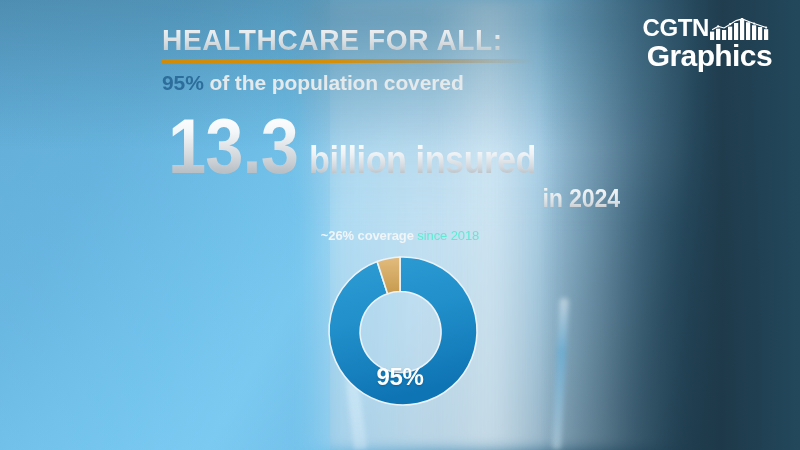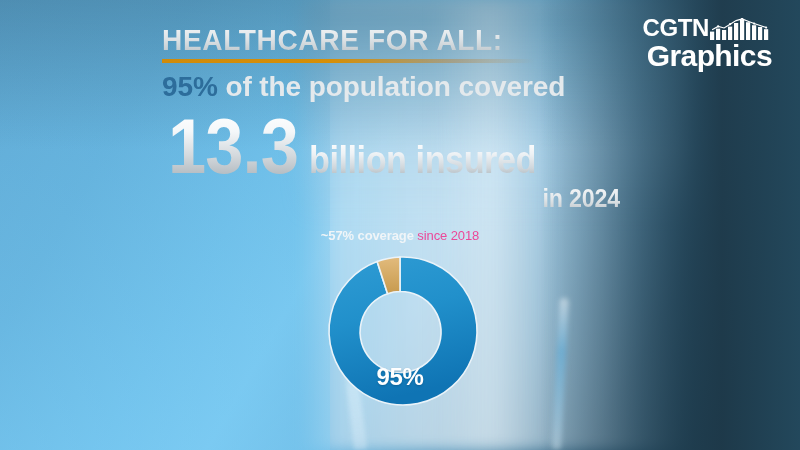--- a/index.html
+++ b/index.html
@@ -137,21 +137,21 @@
     transform-origin: left center;
   }
   .rule {
     margin-top: 3px;
     height: 4px;
     width: 372px;
     background: linear-gradient(90deg, #d08b0a 0%, #d68f07 46%, rgba(180,140,80,.55) 78%, rgba(120,140,160,0) 100%);
   }
   .subline {
     margin-top: 8px;
-    font-size: 28px;
+    font-size: 21px;
     font-weight: bold;
     color: #e4e9ec;
     letter-spacing: -0.1px;
   }
   .subline .hl { color: #2d6d9b; }
 
   .bignum-wrap {
     position: absolute;
     left: 168px; top: 110px;
     width: 520px;
@@ -207,21 +207,21 @@
     left: 260px; top: 228px;
     width: 280px;
     text-align: center;
   }
   .donut-caption {
     font-size: 13px;
     color: #f0f5f8;
     letter-spacing: -0.1px;
   }
   .donut-caption b { font-weight: bold; }
-  .donut-caption span.light { font-weight: normal; color: #ec4899; }
+  .donut-caption span.light { font-weight: normal; color: #5eead4; }
   .donut-svg-wrap {
     position: relative;
     width: 160px;
     height: 160px;
     margin: 8px auto 0 auto;
   }
   .donut-value {
     position: absolute;
     left: 0; right: 0;
     top: 112px;
@@ -287,21 +287,21 @@
   <div class="bignum-wrap">
     <div class="bignum-line">
       <div class="bignum">13.3</div>
       <div class="bigword">billion insured</div>
     </div>
     <div class="yearline">in 2024</div>
   </div>
 
   <div class="donut-block">
     <div class="donut-caption">
-      <b>~57% coverage</b>
+      <b>~26% coverage</b>
       <span class="light">since 2018</span>
     </div>
     <div class="donut-svg-wrap">
       <svg width="160" height="160" viewBox="0 0 160 160">
         <defs>
           <linearGradient id="blueGrad" x1="0" y1="0" x2="0.25" y2="1">
             <stop offset="0%" stop-color="#2f9cd4"></stop>
             <stop offset="45%" stop-color="#2190cb"></stop>
             <stop offset="100%" stop-color="#0f74b4"></stop>
           </linearGradient>

